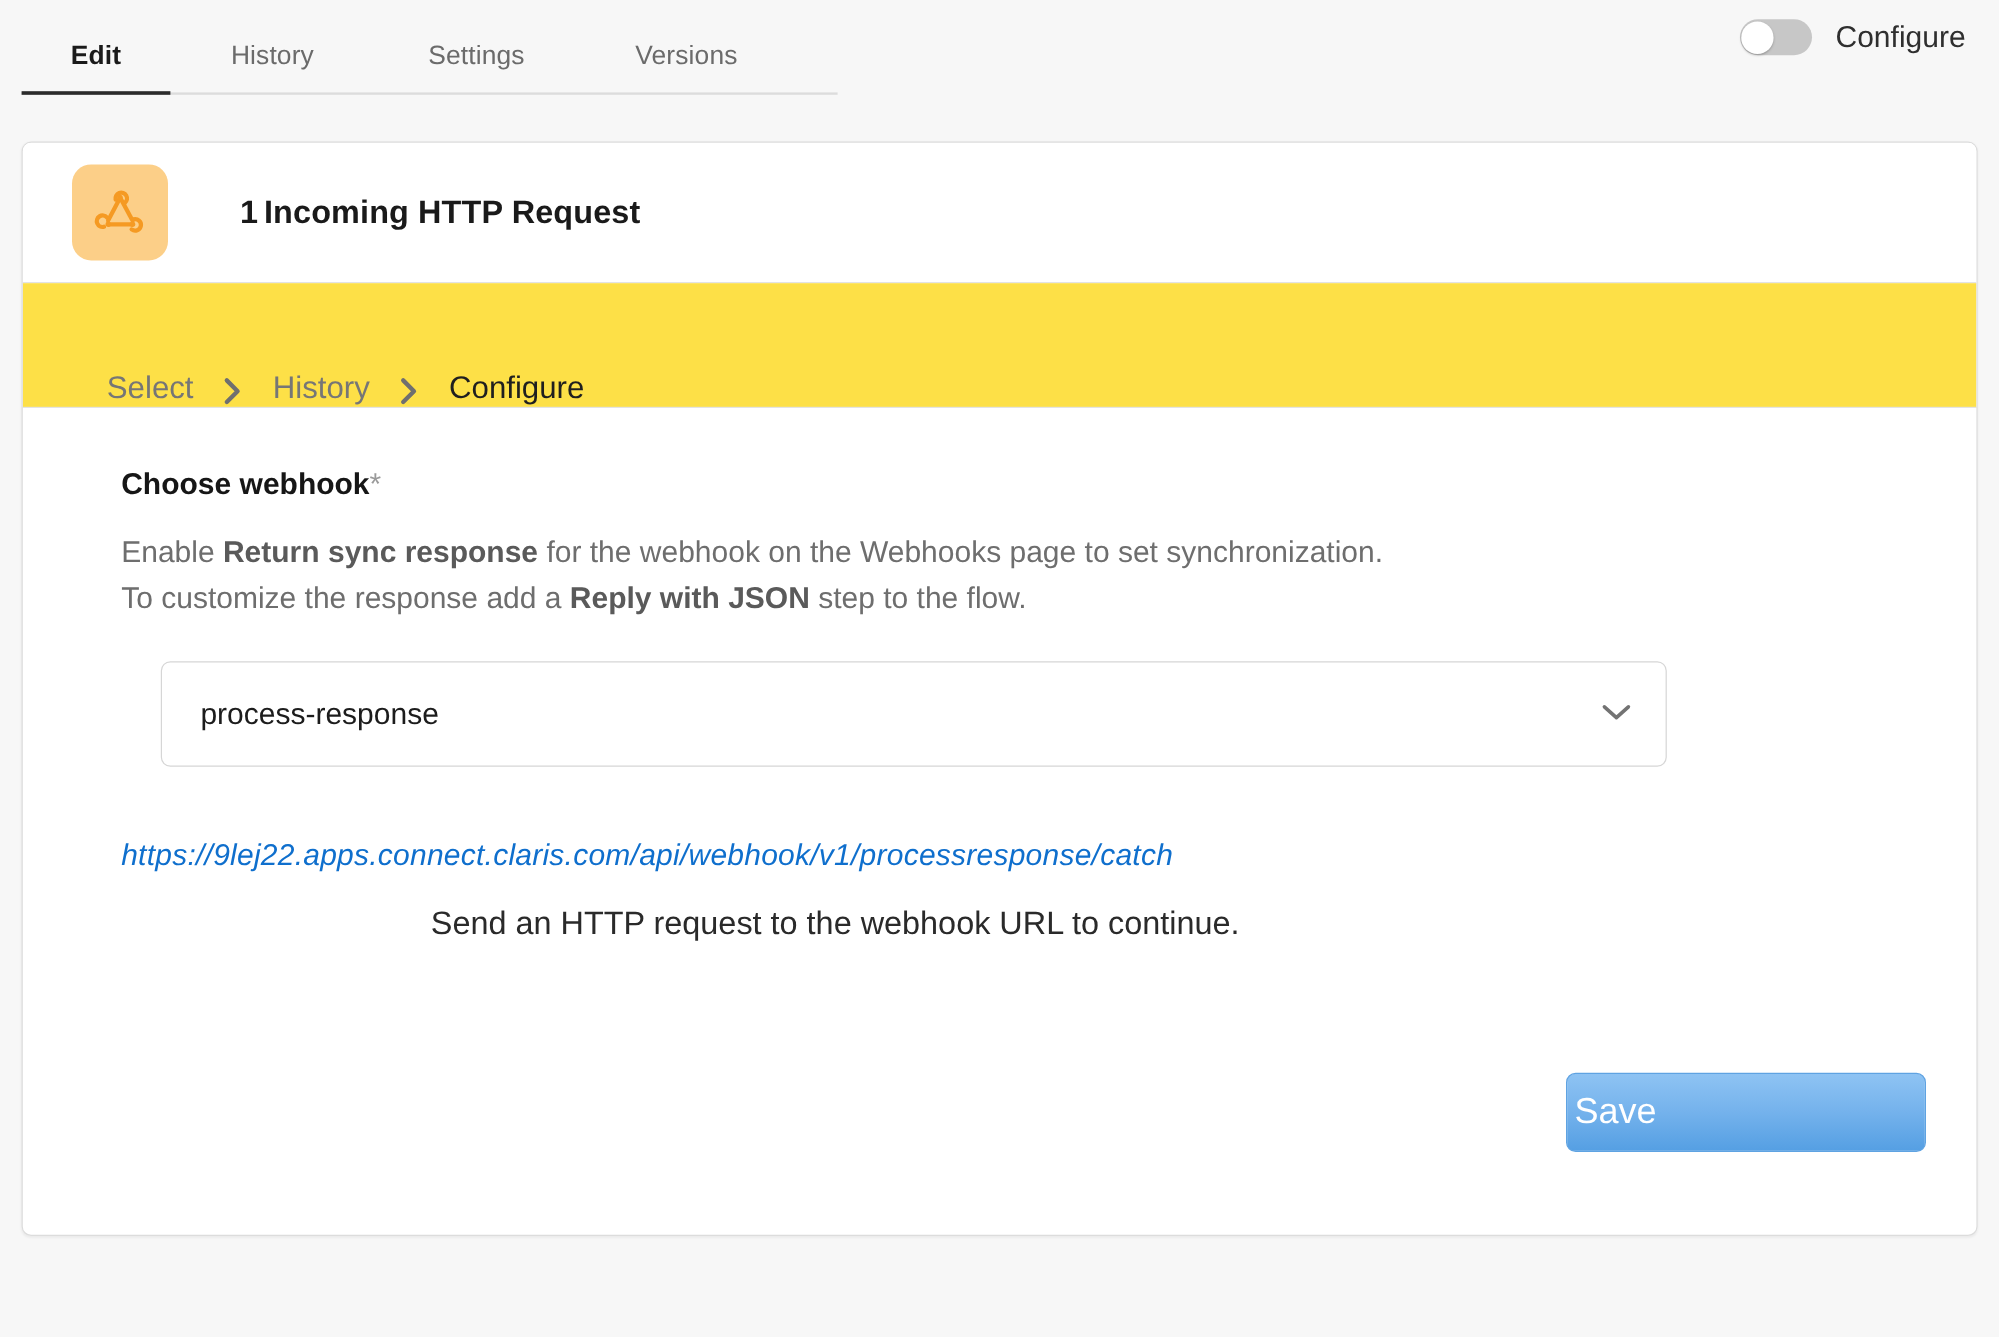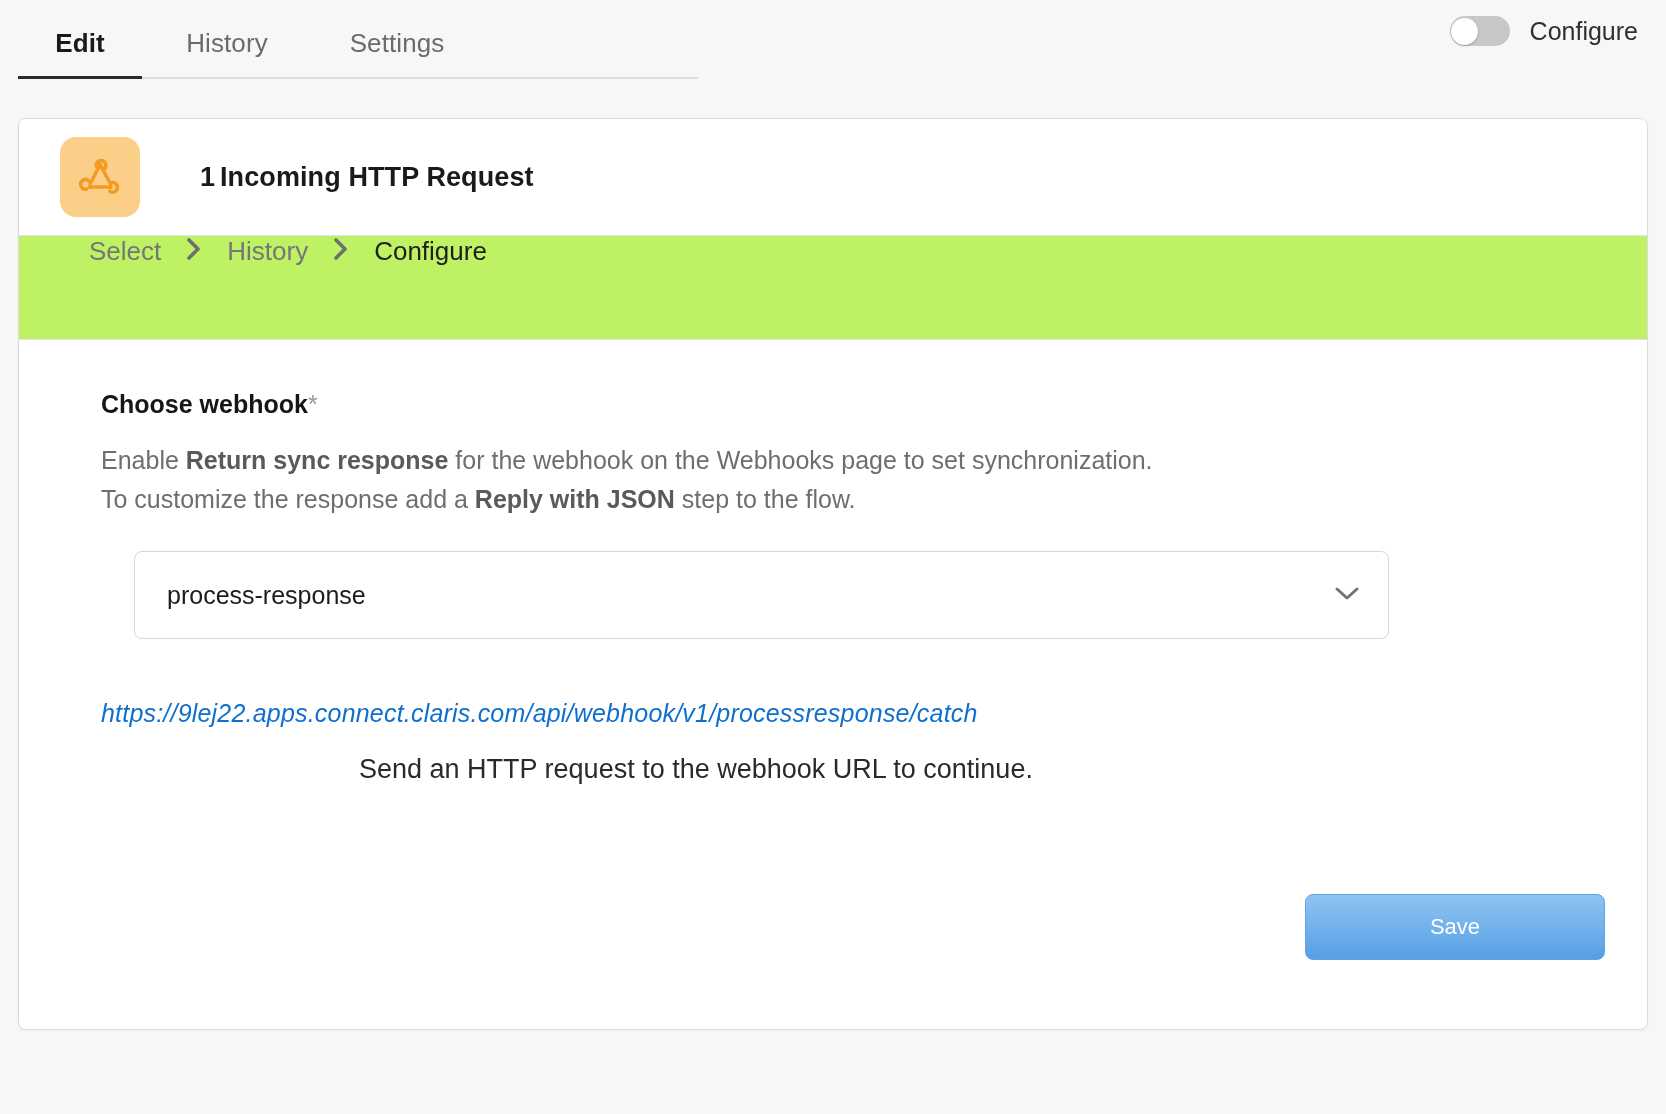--- a/index.html
+++ b/index.html
@@ -26,21 +26,21 @@
   .tabs {
     position: absolute;
     left: 18px; top: 14px;
     display: flex;
     align-items: flex-end;
     border-bottom: 2px solid #dcdcdc;
     width: 680px;
     height: 65px;
   }
   .tab {
-    font-size: 26px;
+    font-size: 22px;
     color: #6b6b6b;
     padding: 0 0 18px 0;
     margin-right: 0;
     cursor: pointer;
     letter-spacing: 0.1px;
     position: relative;
     text-align: center;
   }
   .tab-edit    { width: 124px; }
   .tab-history { width: 170px; }
@@ -124,24 +124,24 @@
   }
   .step-title {
     font-size: 27px;
     font-weight: bold;
     color: #1a1a1a;
     letter-spacing: .1px;
   }
 
   .breadcrumb {
     height: 104px;
-    background: #bef264;
+    background: #fde047;
     border-bottom: 1px solid #e3e3e3;
     display: flex;
-    align-items: flex-start;
+    align-items: flex-end;
     padding-left: 70px;
   }
   .crumb {
     font-size: 26px;
     color: #767676;
     cursor: pointer;
   }
   .crumb.current {
     color: #1f1f1f;
     cursor: default;
@@ -213,43 +213,46 @@
   .save-button {
     position: absolute;
     right: 42px;
     bottom: 68px;
     width: 300px;
     height: 66px;
     border: 1px solid #5fa3e2;
     border-radius: 8px;
     background: linear-gradient(to bottom, #8ec3f3 0%, #74b2ec 50%, #559fe3 100%);
     color: #ffffff;
-    font-size: 22px;
+    font-size: 30px;
     font-family: "Liberation Sans", sans-serif;
     cursor: pointer;
     display: flex;
     align-items: center;
-    justify-content: center;
+    justify-content: flex-start;
   }
 </style>
 </head>
 <body>
 
 <div class="page">
 
   <div class="tabbar">
     <div class="tabs">
       <div class="tab tab-edit active">
         <span>Edit</span>
       </div>
       <div class="tab tab-history">
         <span>History</span>
       </div>
       <div class="tab tab-settings">
         <span>Settings</span>
+      </div>
+      <div class="tab tab-versions">
+        <span>Versions</span>
       </div>
     </div>
 
     <div class="toggle-wrap">
       <div class="toggle">
         <div class="knob"></div>
       </div>
       <span class="toggle-label">Configure</span>
     </div>
   </div>

